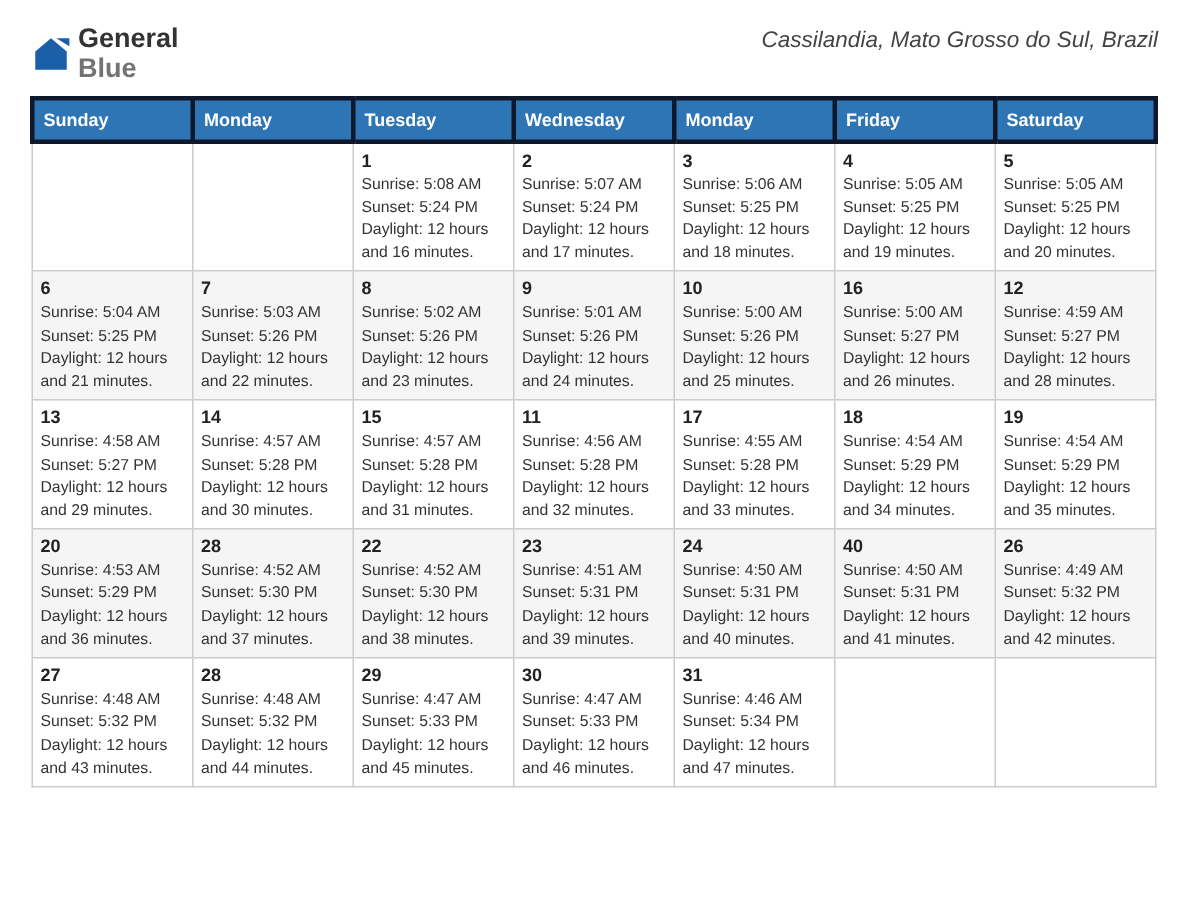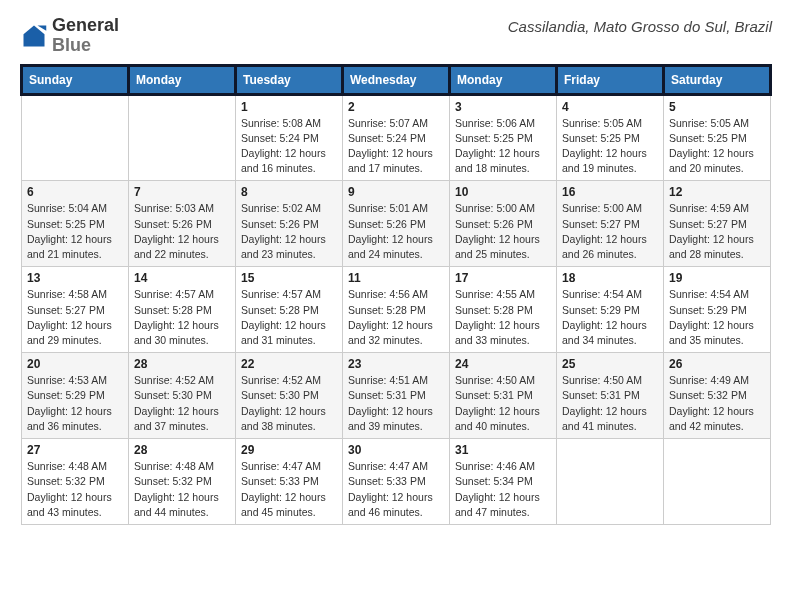--- a/index.html
+++ b/index.html
@@ -220,21 +220,21 @@
         </td>
         <td>
           <span class="day-number">23</span>
           <div class="day-info">Sunrise: 4:51 AM<br>Sunset: 5:31 PM<br>Daylight: 12 hours and 39 minutes.</div>
         </td>
         <td>
           <span class="day-number">24</span>
           <div class="day-info">Sunrise: 4:50 AM<br>Sunset: 5:31 PM<br>Daylight: 12 hours and 40 minutes.</div>
         </td>
         <td>
-          <span class="day-number">25</span>
+          <span class="day-number">40</span>
           <div class="day-info">Sunrise: 4:50 AM<br>Sunset: 5:31 PM<br>Daylight: 12 hours and 41 minutes.</div>
         </td>
         <td>
           <span class="day-number">26</span>
           <div class="day-info">Sunrise: 4:49 AM<br>Sunset: 5:32 PM<br>Daylight: 12 hours and 42 minutes.</div>
         </td>
       </tr>
       <tr>
         <td>
           <span class="day-number">27</span>

